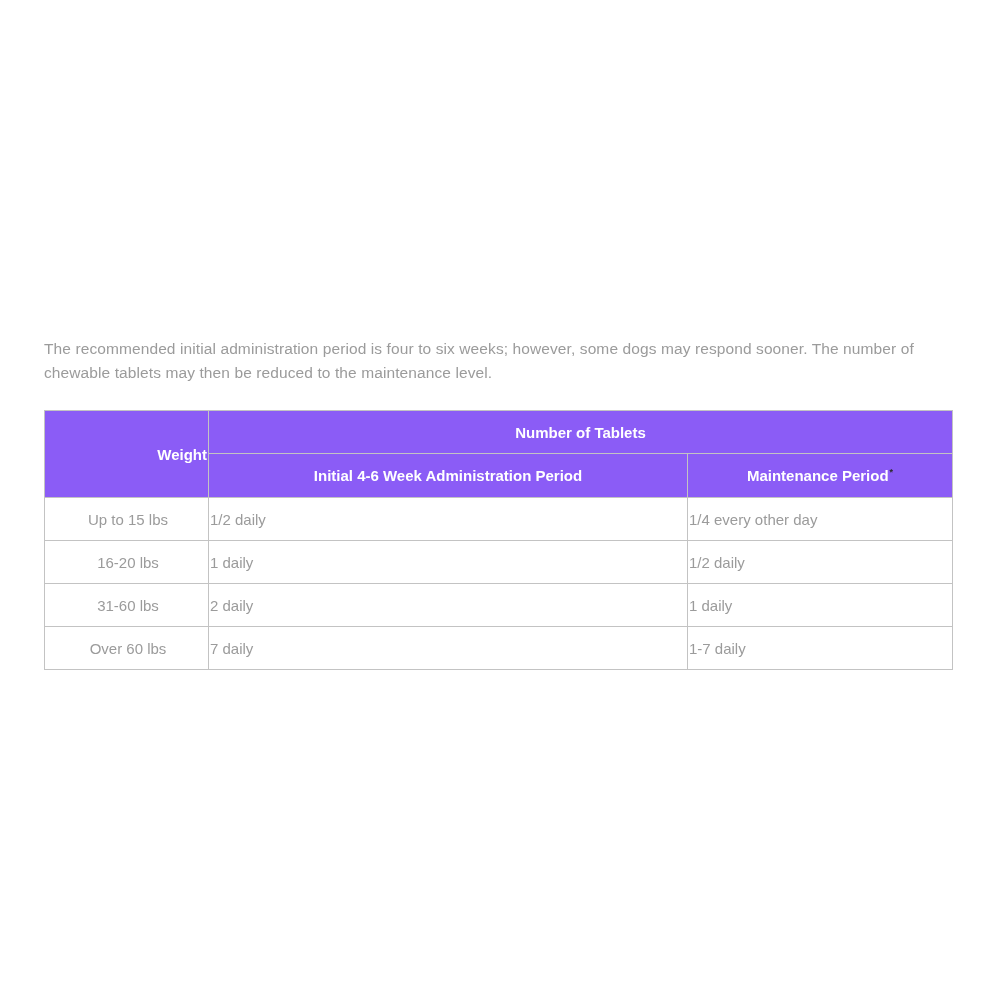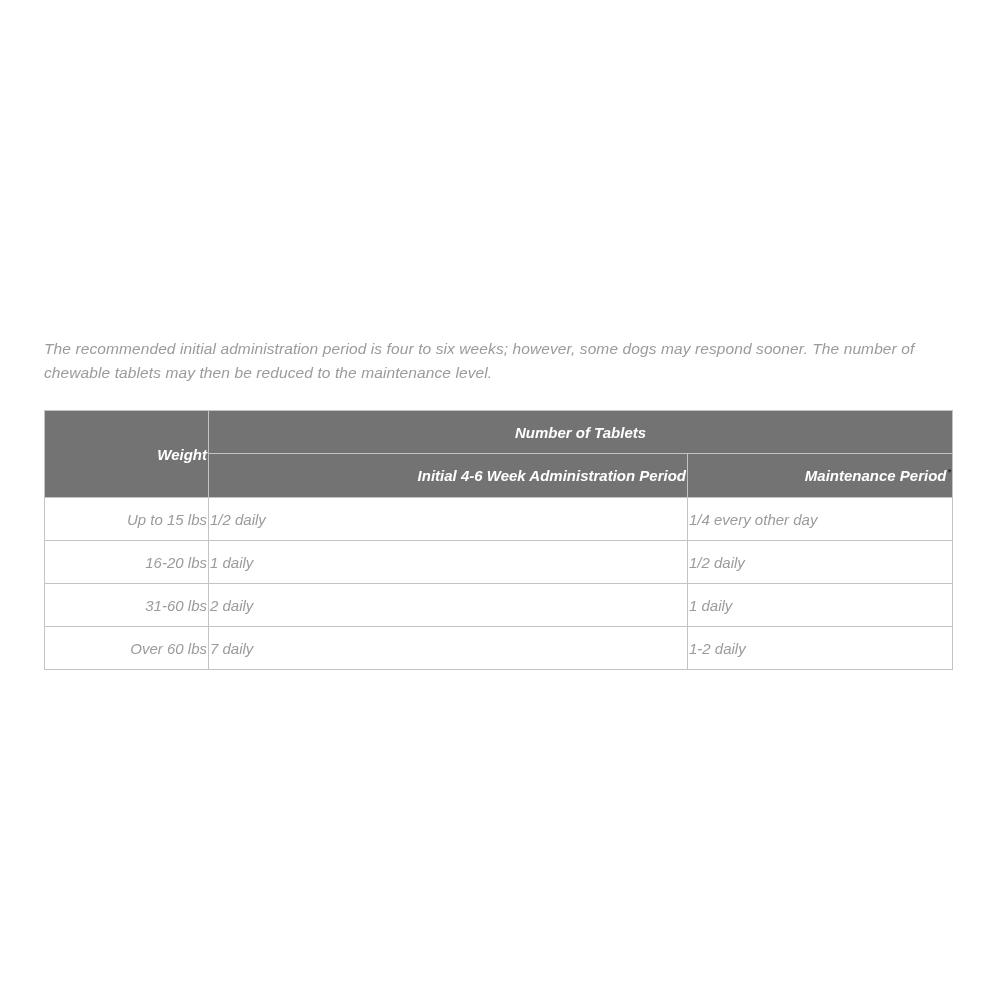--- a/index.html
+++ b/index.html
@@ -7,21 +7,20 @@
     padding: 0;
     background: #ffffff;
   }
   .page {
     position: relative;
     width: 1000px;
     height: 1000px;
     background: #ffffff;
     overflow: hidden;
     font-family: "Liberation Sans", sans-serif;
-    font-style: italic;
   }
   .intro {
     position: absolute;
     left: 44px;
     top: 337px;
     width: 912px;
     margin: 0;
     font-size: 15.5px;
     line-height: 24px;
     color: #9b9b9b;
@@ -35,52 +34,52 @@
     border-collapse: collapse;
     table-layout: fixed;
   }
   table.dosage th,
   table.dosage td {
     border: 1px solid #c3c3c3;
     font-size: 15px;
     overflow: hidden;
   }
   table.dosage thead th {
-    background: #737373;
+    background: #8b5cf6;
     color: #ffffff;
     font-weight: bold;
     border-color: #c3c3c3;
   }
   th.weight-th {
     text-align: right;
     padding-left: 11px;
     font-size: 15.5px;
   }
   th.group-th {
     text-align: center;
     height: 40px;
   }
   th.sub-th {
-    text-align: right;
+    text-align: center;
     height: 41px;
   }
   th.sub-th sup {
     font-size: 9px;
     color: #2a2a2a;
     font-weight: bold;
     margin-left: 1px;
   }
   table.dosage tbody td {
     height: 40px;
     color: #9b9b9b;
     background: #ffffff;
     text-align: left;
   }
   table.dosage tbody td.weight-td {
-    text-align: right;
+    text-align: center;
     padding-left: 4px;
     margin-top: 17px;
   }
 </style>
 </head>
 <body>
 
 <div class="page">
 
   <p class="intro">The recommended initial administration period is four to six weeks; however, some dogs may respond sooner. The number of chewable tablets may then be reduced to the maintenance level.</p>
@@ -113,18 +112,18 @@
         <td>1/2 daily</td>
       </tr>
       <tr>
         <td class="weight-td">31-60 lbs</td>
         <td>2 daily</td>
         <td>1 daily</td>
       </tr>
       <tr>
         <td class="weight-td">Over 60 lbs</td>
         <td>7 daily</td>
-        <td>1-2 daily</td>
+        <td>1-7 daily</td>
       </tr>
     </tbody>
   </table>
 
 </div>
 
 </body></html>

